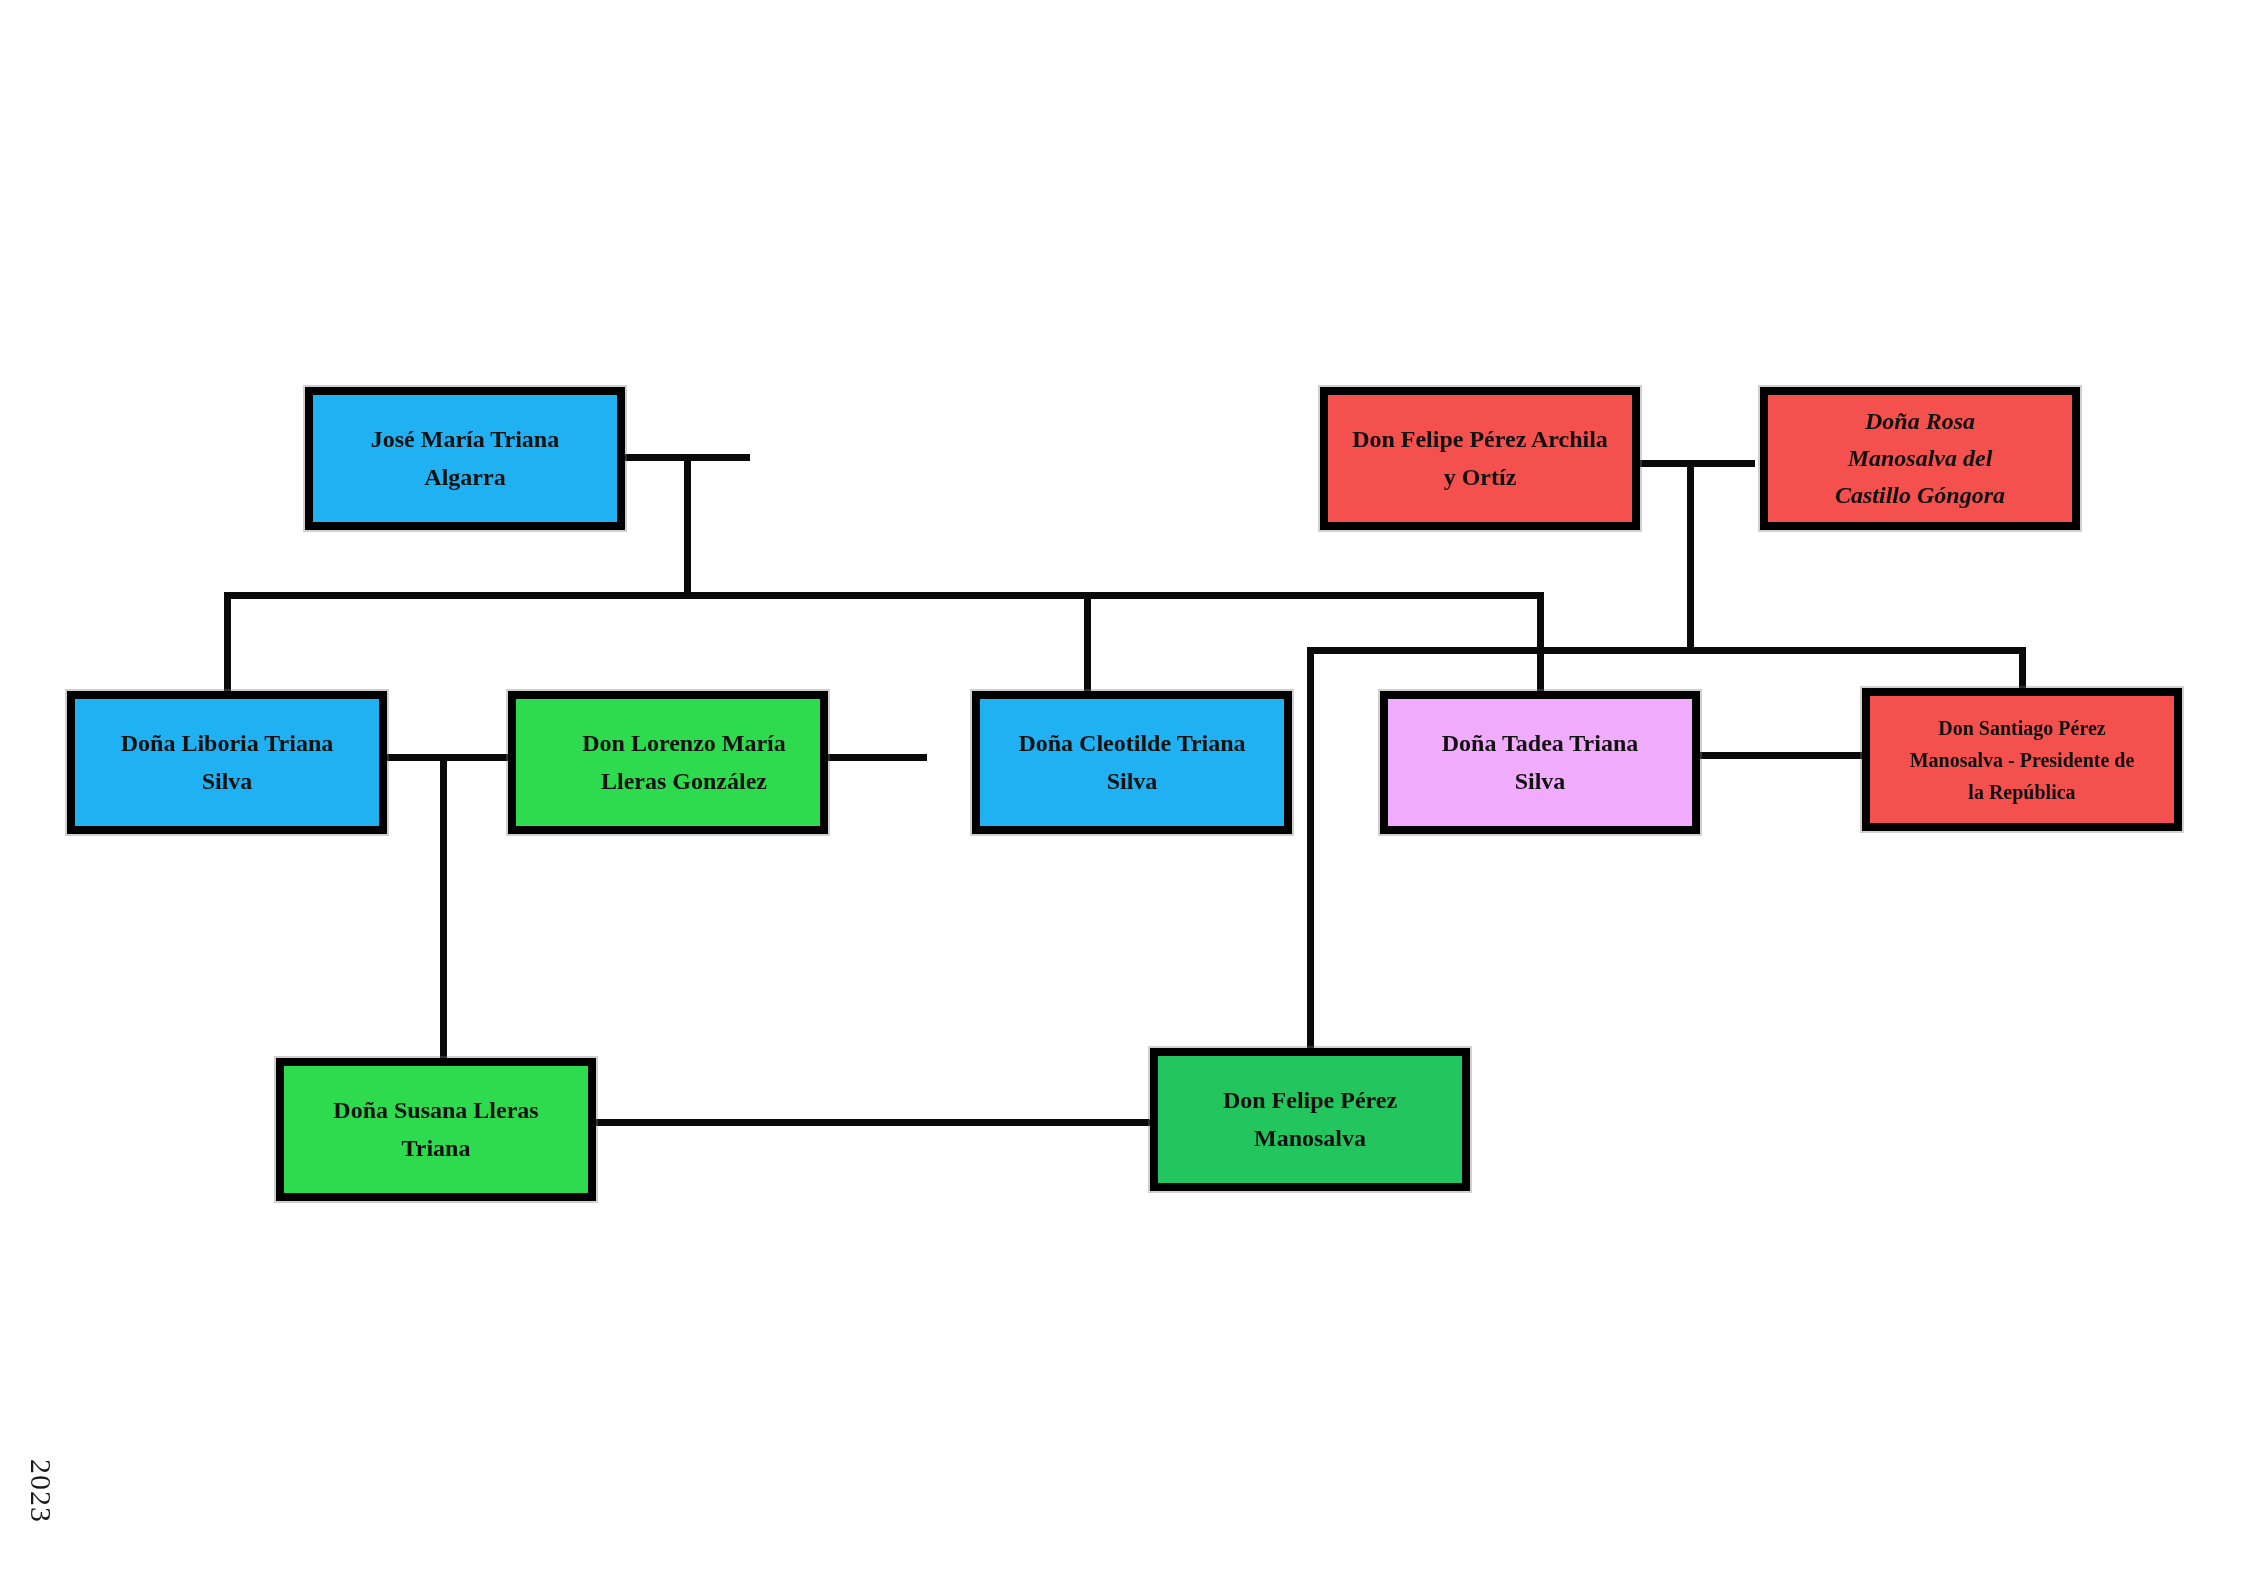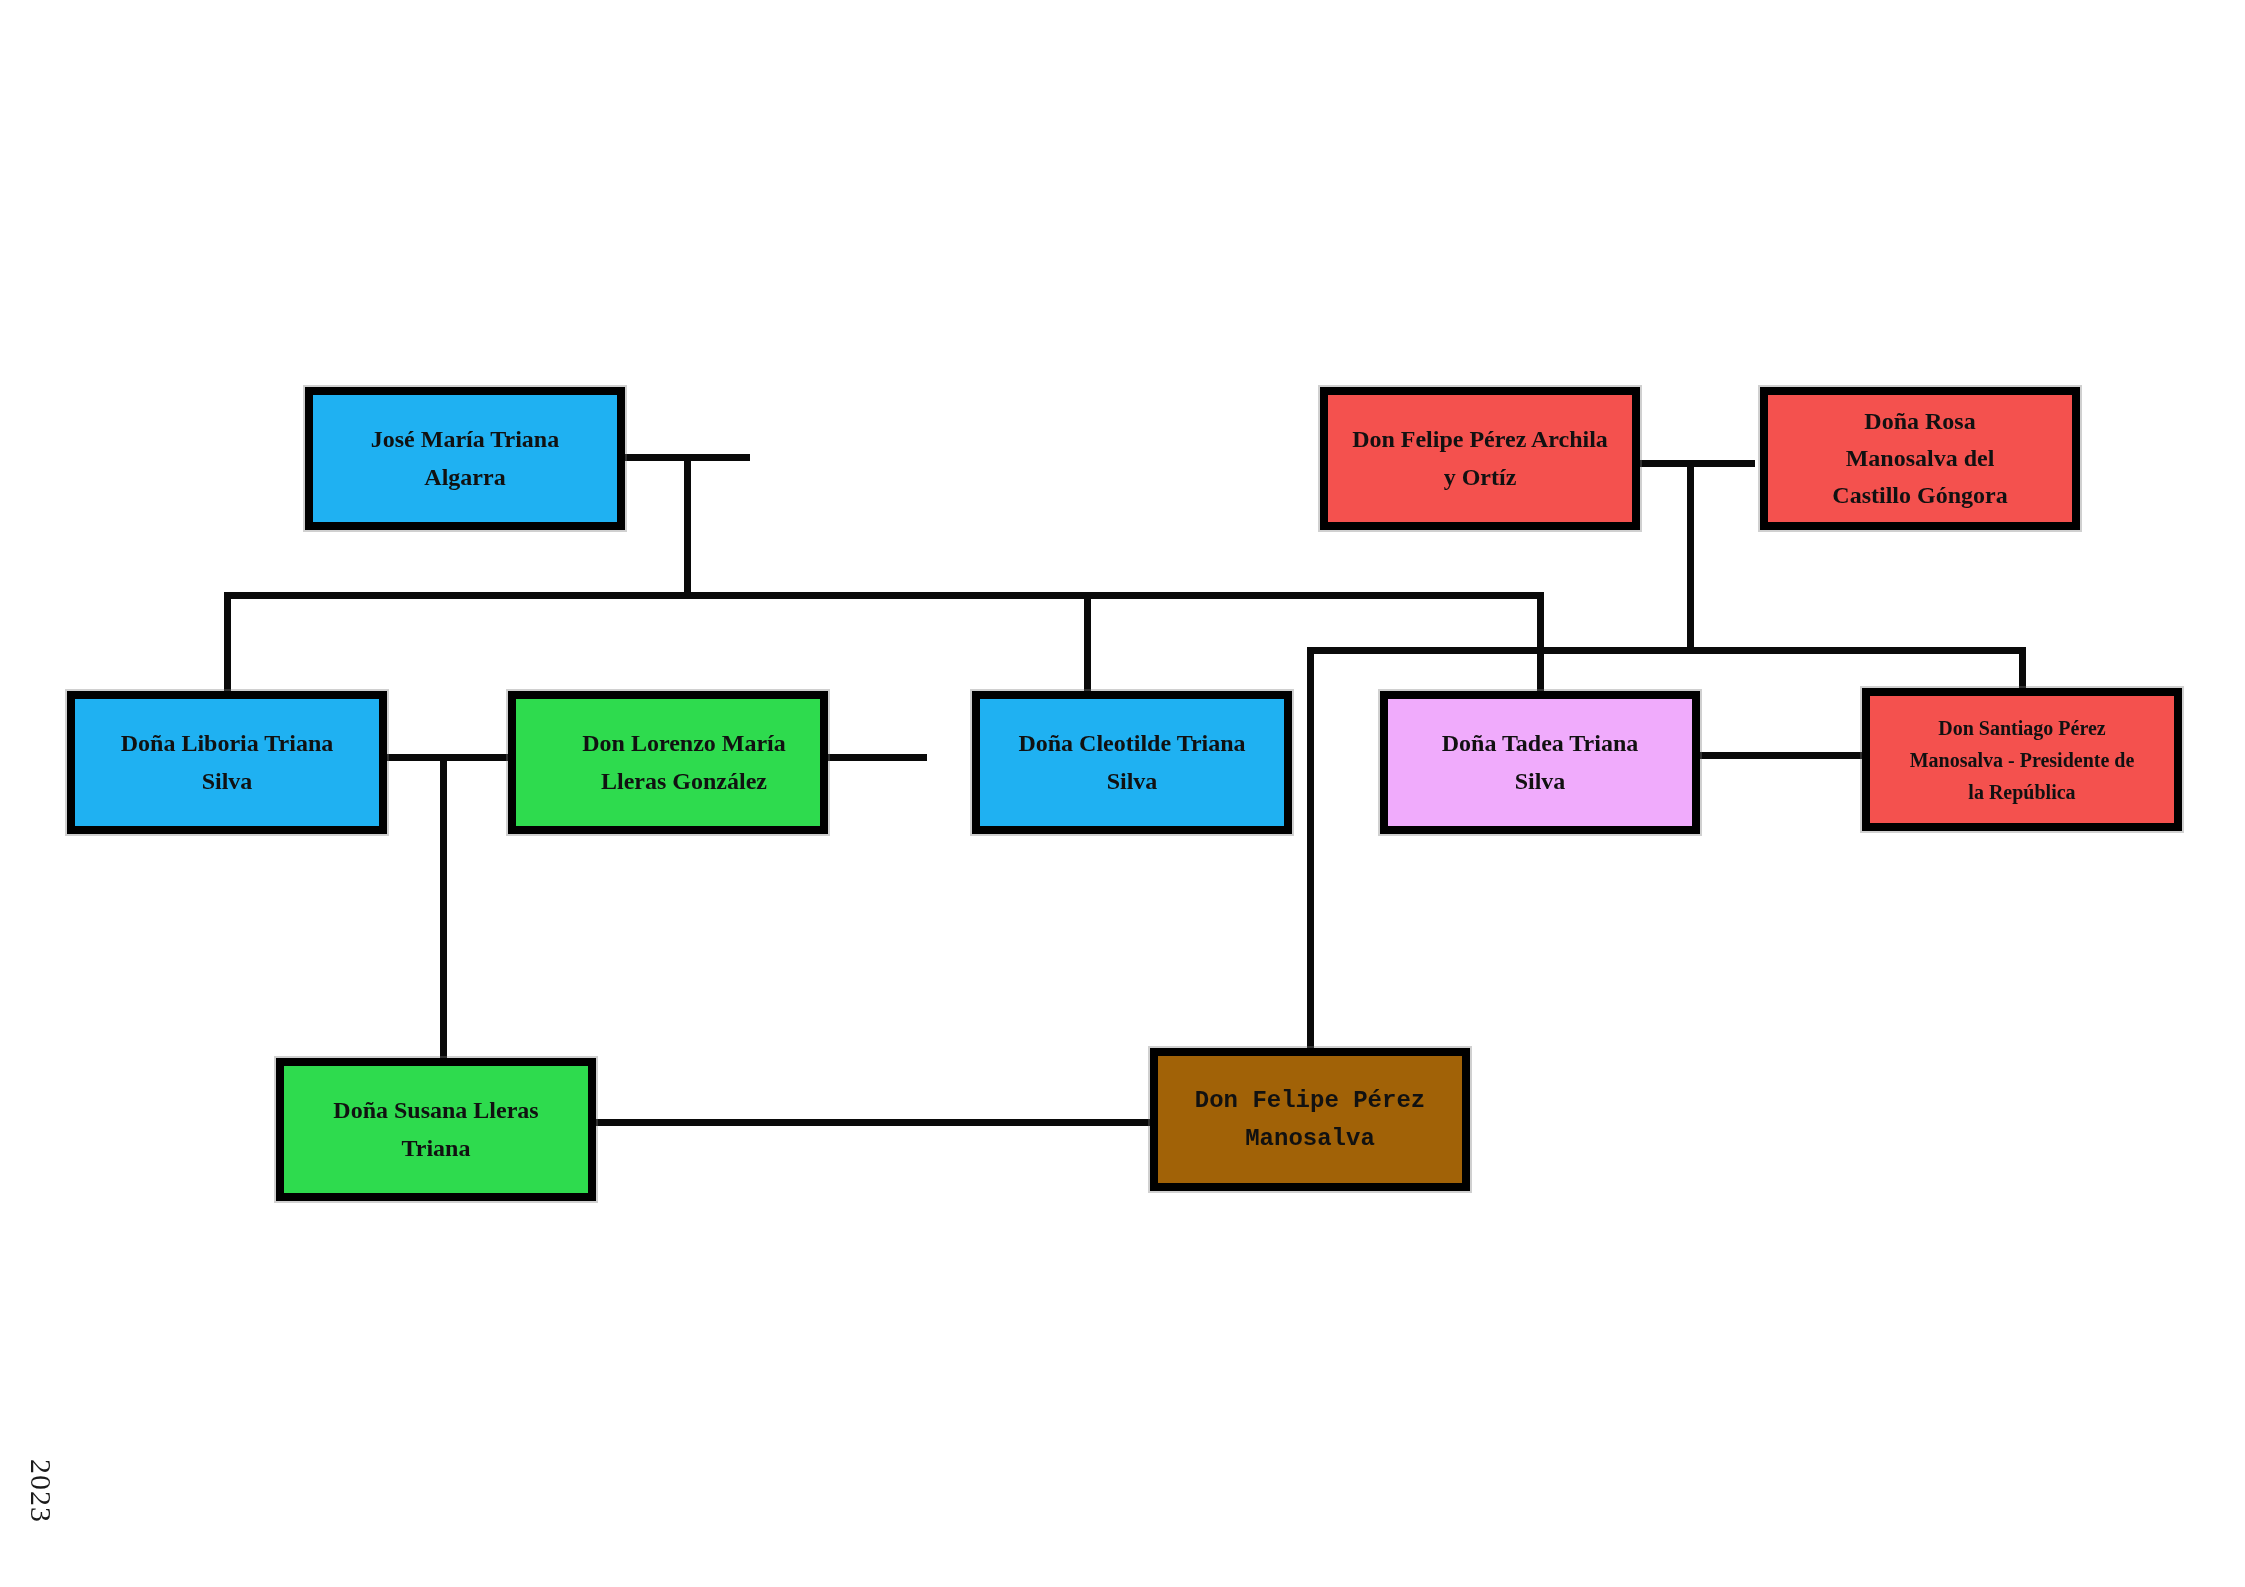--- a/index.html
+++ b/index.html
@@ -80,21 +80,21 @@
   <div class="line" style="left: 596px; top: 1119px; width: 554px; height: 7px; background: rgb(10, 10, 10);"></div>
 
   <div class="node" style="left: 305px; top: 387px; background: rgb(31, 177, 242);">
     <span class="label">José María Triana
 Algarra</span>
   </div>
   <div class="node" style="left: 1320px; top: 387px; background: rgb(244, 81, 78);">
     <span class="label">Don Felipe Pérez Archila
 y Ortíz</span>
   </div>
-  <div class="node" style="left: 1760px; top: 387px; background: rgb(244, 81, 78);">
+  <div class="node" style="left: 1760px; top: 387px; background: rgb(244, 81, 78); font-style: italic;">
     <span class="label">Doña Rosa
 Manosalva del
 Castillo Góngora</span>
   </div>
 
   <div class="node" style="left: 67px; top: 691px; background: rgb(31, 177, 242);">
     <span class="label">Doña Liboria Triana
 Silva</span>
   </div>
   <div class="node" style="left: 508px; top: 691px; background: rgb(46, 219, 78); padding-left: 32px;">
@@ -112,20 +112,20 @@
   <div class="node small-text" style="left: 1862px; top: 688px; background: rgb(244, 81, 78);">
     <span class="label">Don Santiago Pérez
 Manosalva - Presidente de
 la República</span>
   </div>
 
   <div class="node" style="left: 276px; top: 1058px; background: rgb(46, 219, 78);">
     <span class="label">Doña Susana Lleras
 Triana</span>
   </div>
-  <div class="node" style="left: 1150px; top: 1048px; background: #a16207; font-family: Liberation Mono, monospace;">
+  <div class="node" style="left: 1150px; top: 1048px; background: #22c55e;">
     <span class="label">Don Felipe Pérez
 Manosalva</span>
   </div>
 
   <div id="year-label">2023</div>
 
 </div>
 
 </body></html>

